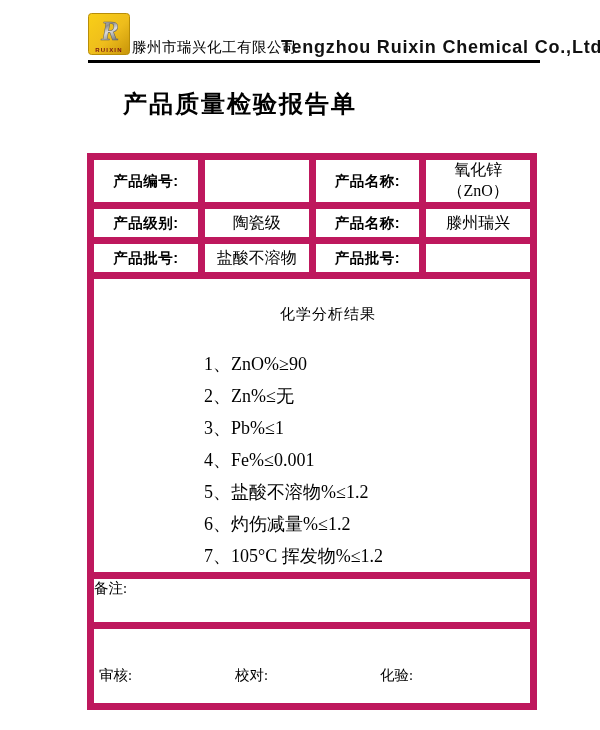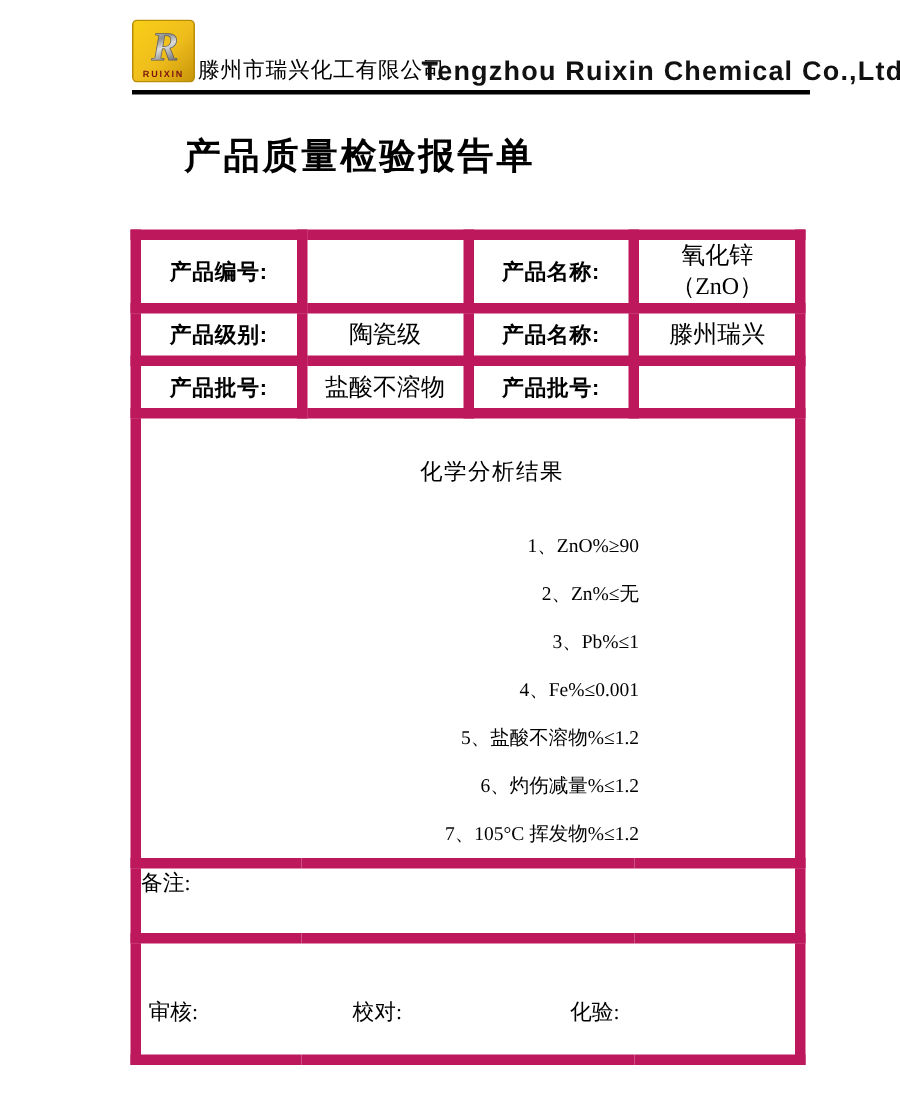--- a/index.html
+++ b/index.html
@@ -53,23 +53,23 @@
 
   tr.chem-row { height:293px; }
   td.chem-cell { vertical-align:top; }
   .chem-head {
     margin-top:26px; text-align:center; font-size:15px; letter-spacing:1px;
     font-family:"Liberation Serif", serif;
     padding-left:32px;
   }
   .chem-list { margin-top:24px; }
   .chem-item {
-    display:flex; justify-content:flex-end; align-items:center;
+    display:flex; justify-content:flex-start; align-items:center;
     height:32px; margin:0 104px 0 110px;
-    font-size:13px; font-family:"Liberation Serif", serif;
+    font-size:18px; font-family:"Liberation Serif", serif;
   }
 
   tr.remarks-row { height:50px; }
   td.remarks-cell {
     vertical-align:top; padding:6px 4px;
     font-size:14.5px; font-family:"Liberation Serif", serif;
   }
 
   tr.sign-row { height:81px;margin-left:28px; }
   td.sign-cell { position:relative; font-size:14.5px; font-family:"Liberation Serif", serif; }

